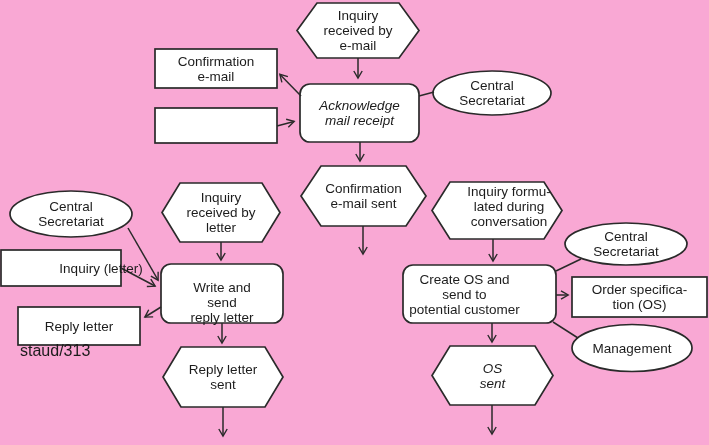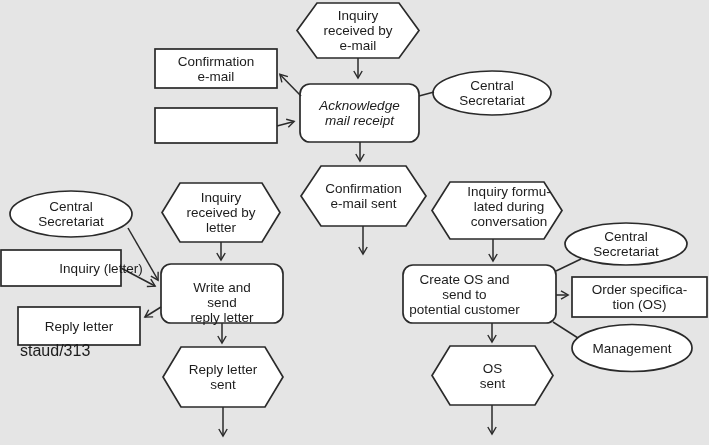--- a/index.html
+++ b/index.html
@@ -5,21 +5,21 @@
   html, body {
     margin: 0;
     padding: 0;
     background: #ffffff;
     font-family: "Liberation Sans", sans-serif;
   }
   .stage {
     position: relative;
     width: 709px;
     height: 445px;
-    background: #e5e5e5;
+    background: #f9a8d4;
     overflow: hidden;
   }
   .stage svg {
     position: absolute;
     left: 0;
     top: 0;
   }
   .label {
     position: absolute;
     display: flex;
@@ -129,17 +129,17 @@
 reply letter</div>
   <div class="label" style="left:403px;top:265px;width:123px;height:58px;">Create OS and
 send to
 potential customer</div>
   <div class="label" style="left:572px;top:277px;width:135px;height:40px;">Order specifica-
 tion (OS)</div>
   <div class="label" style="left:18px;top:307px;width:122px;height:38px;">Reply letter</div>
   <div class="label" style="left:572px;top:325px;width:120px;height:47px;">Management</div>
   <div class="label" style="left:163px;top:347px;width:120px;height:60px;">Reply letter
 sent</div>
-  <div class="label" style="left:432px;top:346px;width:121px;height:59px;">OS
+  <div class="label" style="left:432px;top:346px;width:121px;height:59px;font-style:italic;">OS
 sent</div>
 
   <div class="footnote">staud/313</div>
 </div>
 
 </body></html>

